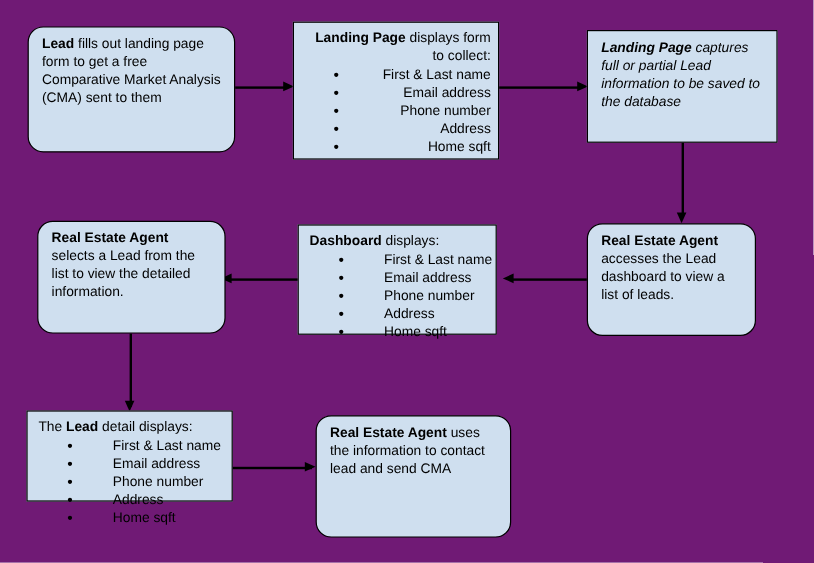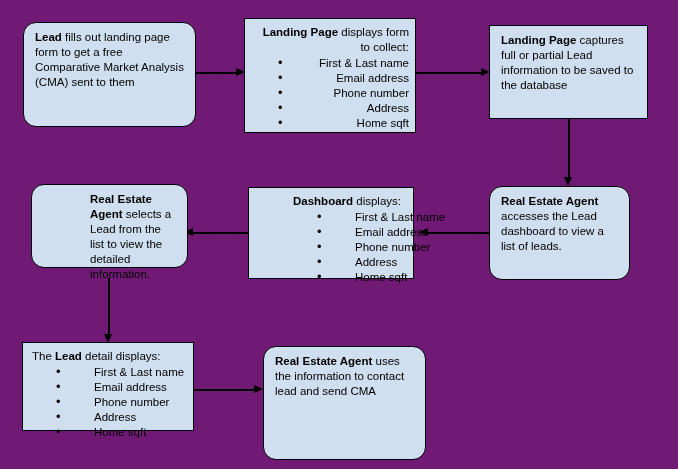--- a/index.html
+++ b/index.html
@@ -107,78 +107,78 @@
         <li>Phone number</li>
         <li>Address</li>
         <li>Home sqft</li>
       </ul>
     </div>
   </div>
 
   <div class="edge h" style="left:416px; top:72px; width:68px;"></div>
   <div class="arrowhead right" style="left:481px; top:68px;"></div>
 
-  <div class="node" style="left:489px; top:25px; width:159px; height:94px;">
+  <div class="node" style="left:489px; top:25px; width:159px; height:94px;font-style:italic;">
     <div class="inner">
       <span class="ttl">Landing Page</span><span> captures full or partial Lead information to be saved to the database</span>
     </div>
   </div>
 
   <div class="edge v" style="left:568px; top:119px; width:1.5px; height:62px;"></div>
   <div class="arrowhead down" style="left:564px; top:177px;"></div>
 
   <div class="node rounded" style="left:489px; top:186px; width:141px; height:94px;">
     <div class="inner">
       <span class="ttl">Real Estate Agent</span><span> accesses the Lead dashboard to view a list of leads.</span>
     </div>
   </div>
 
   <div class="edge h" style="left:424px; top:232px; width:65px;"></div>
   <div class="arrowhead left" style="left:419px; top:228px;"></div>
 
-  <div class="node listnode" style="left:248px; top:187px; width:166px; height:92px;padding-left:35px;">
+  <div class="node listnode" style="left:248px; top:187px; width:166px; height:92px;">
     <div class="inner">
       <span class="ttl">Dashboard</span><span> displays:</span>
       <ul class="fields">
         <li>First &amp; Last name</li>
         <li>Email address</li>
         <li>Phone number</li>
         <li>Address</li>
         <li>Home sqft</li>
       </ul>
     </div>
   </div>
 
   <div class="edge h" style="left:189px; top:232px; width:59px;"></div>
   <div class="arrowhead left" style="left:184px; top:228px;"></div>
 
-  <div class="node rounded" style="left:31px; top:184px; width:157px; height:84px;padding-left:47px;">
+  <div class="node rounded" style="left:31px; top:184px; width:157px; height:94px;">
     <div class="inner">
       <span class="ttl">Real Estate Agent</span><span> selects a Lead from the list to view the detailed information.</span>
     </div>
   </div>
 
   <div class="edge v" style="left:108px; top:278px; width:1.5px; height:61px;"></div>
   <div class="arrowhead down" style="left:104px; top:334px;"></div>
 
-  <div class="node listnode" style="left:22px; top:342px; width:172px; height:89px;">
+  <div class="node listnode" style="left:22px; top:342px; width:172px; height:76px;">
     <div class="inner">
       <span>The </span><span class="ttl">Lead</span><span> detail displays:</span>
       <ul class="fields">
         <li>First &amp; Last name</li>
         <li>Email address</li>
         <li>Phone number</li>
         <li>Address</li>
         <li>Home sqft</li>
       </ul>
     </div>
   </div>
 
   <div class="edge h" style="left:194px; top:389px; width:66px;"></div>
   <div class="arrowhead right" style="left:254px; top:385px;"></div>
 
-  <div class="node rounded" style="left:263px; top:346px; width:163px; height:114px;">
+  <div class="node rounded" style="left:263px; top:346px; width:163px; height:102px;">
     <div class="inner">
       <span class="ttl">Real Estate Agent</span><span> uses the information to contact lead and send CMA</span>
     </div>
   </div>
 
 </div>
 
 </body></html>

